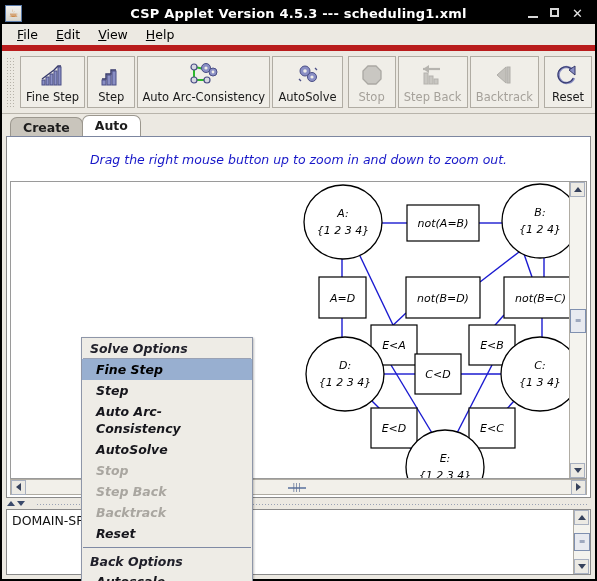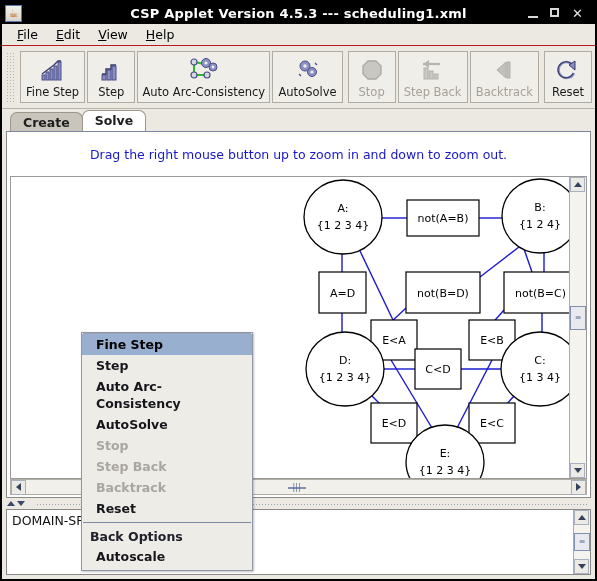--- a/index.html
+++ b/index.html
@@ -32,21 +32,21 @@
     letter-spacing:0.2px;pointer-events:none;
   }
   .title-btns{margin-left:auto;display:flex;gap:11px;padding-right:12px;z-index:2;}
   .tbtn{width:11px;height:11px;position:relative;cursor:default;}
   .tbtn.min::after{content:"";position:absolute;left:0;bottom:1px;width:10px;height:2px;background:#d8d8d8;}
   .tbtn.max::after{content:"";position:absolute;left:0;top:0;width:9px;height:9px;border:2px solid #d8d8d8;box-sizing:border-box;}
   .tbtn.close{font-size:13px;color:#e6e6e6;line-height:11px;text-align:center;font-weight:bold;}
   
   .menubar{
     height:21px;flex:0 0 auto;
-    background:#ece9e2;border-bottom:1px solid #b91c1c;
+    background:#ece9e2;border-bottom:6px solid #b91c1c;
     display:flex;align-items:center;padding-left:6px;
   }
   .menu-item{
     padding:2px 9px;font-size:12.5px;color:#000;cursor:default;
   }
   .menu-item u{text-decoration:underline;}
   
   .toolbar{
     flex:0 0 auto;height:58px;background:#ece9e2;
     display:flex;align-items:center;padding:2px 2px 2px 0;
@@ -79,20 +79,21 @@
     border-radius:7px 7px 0 0;background:#c9c5bc;
     margin-right:-1px;cursor:default;box-sizing:border-box;
   }
   .tab.active{background:#fff;border-color:#9b978e;height:21px;line-height:20px;z-index:3;}
   
   .content{
     flex:1 1 auto;margin:0 4px;background:#fff;
     border:1px solid #8a8a8a;border-top:1px solid #7c86a0;
     display:flex;flex-direction:column;min-height:0;
     position:relative;
+    font-style:italic;
   }
   .hint-bar{
     flex:0 0 auto;height:44px;background:#fff;
     display:flex;align-items:center;justify-content:center;
     color:#1818c8;font-size:12.5px;
   }
   .canvas-wrap{
     flex:1 1 auto;position:relative;margin:0 3px 0 3px;
     border:1px solid #9a9a9a;background:#fff;display:flex;min-height:0;
   }
@@ -310,21 +311,21 @@
           <path d="M17.2 8.4 A8 8 0 1 0 17.2 15.2" fill="none" stroke="#36396b" stroke-width="1.1"></path>
           <polygon points="19,3 19,12 13,7" fill="#8a8fc4" stroke="#36396b" stroke-width="1"></polygon>
         </svg>
       </span>
       <span class="lbl">Reset</span>
     </div>
   </div>
 
   <div class="tabstrip">
     <div class="tab">Create</div>
-    <div class="tab active">Solve</div>
+    <div class="tab active">Auto</div>
   </div>
 
   <div class="content">
 
     <div class="hint-bar">
       <span>Drag the right mouse button up to zoom in and down to zoom out.</span>
     </div>
 
     <div class="canvas-wrap">
       <div class="canvas">
@@ -435,20 +436,21 @@
         <div class="sb-thumb" style="top:0;bottom:0;left:48%;width:18px;">
           <span class="grips">|||</span>
         </div>
       </div>
       <div class="sb-arrow">
           <span class="arrow-rt"></span>
         </div>
     </div>
 
     <div class="popup">
+      <div class="popup-title">Solve Options</div>
       <div class="popup-frame-line"></div>
       <div class="pm-item sel">Fine Step</div>
       <div class="pm-item">Step</div>
       <div class="pm-item">Auto Arc-Consistency</div>
       <div class="pm-item">AutoSolve</div>
       <div class="pm-item dis">Stop</div>
       <div class="pm-item dis">Step Back</div>
       <div class="pm-item dis">Backtrack</div>
       <div class="pm-item">Reset</div>
       <div class="pm-sep"></div>

